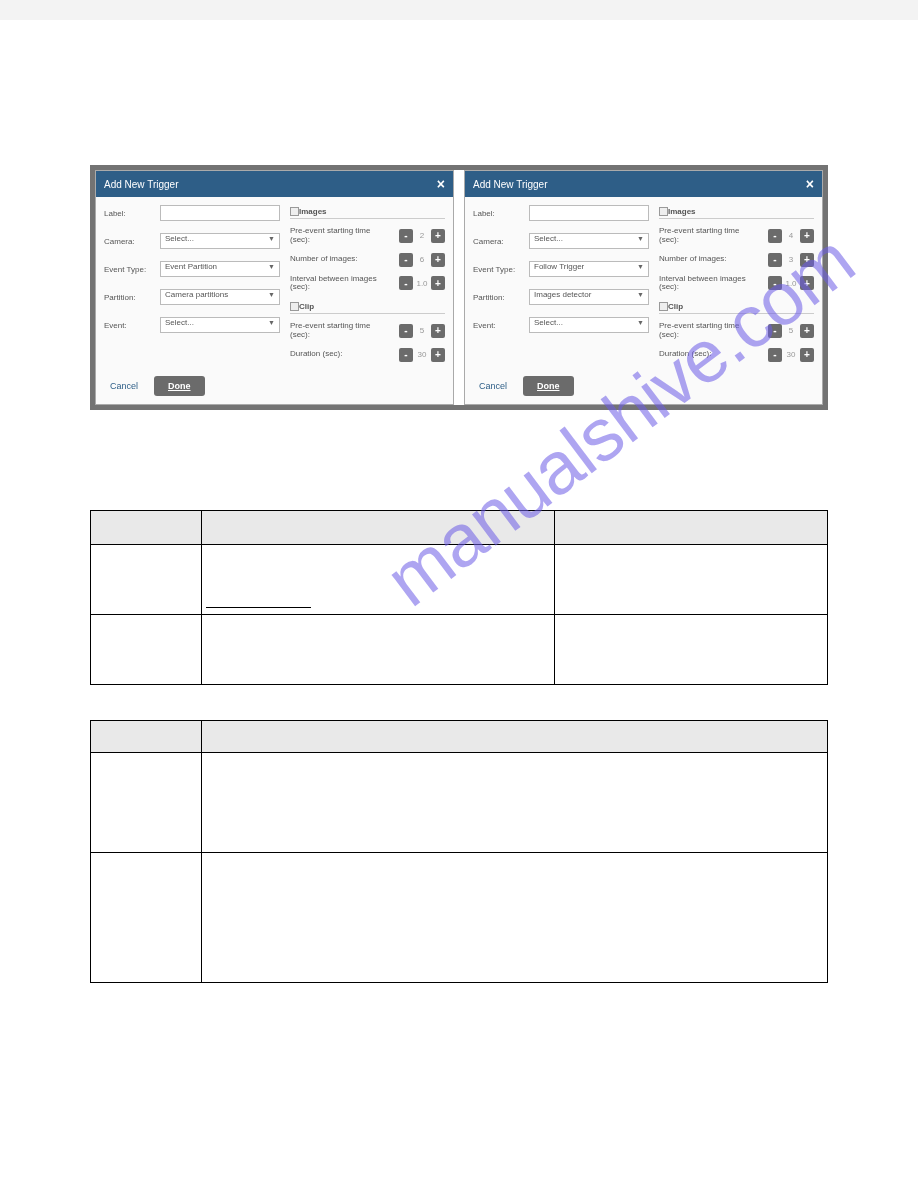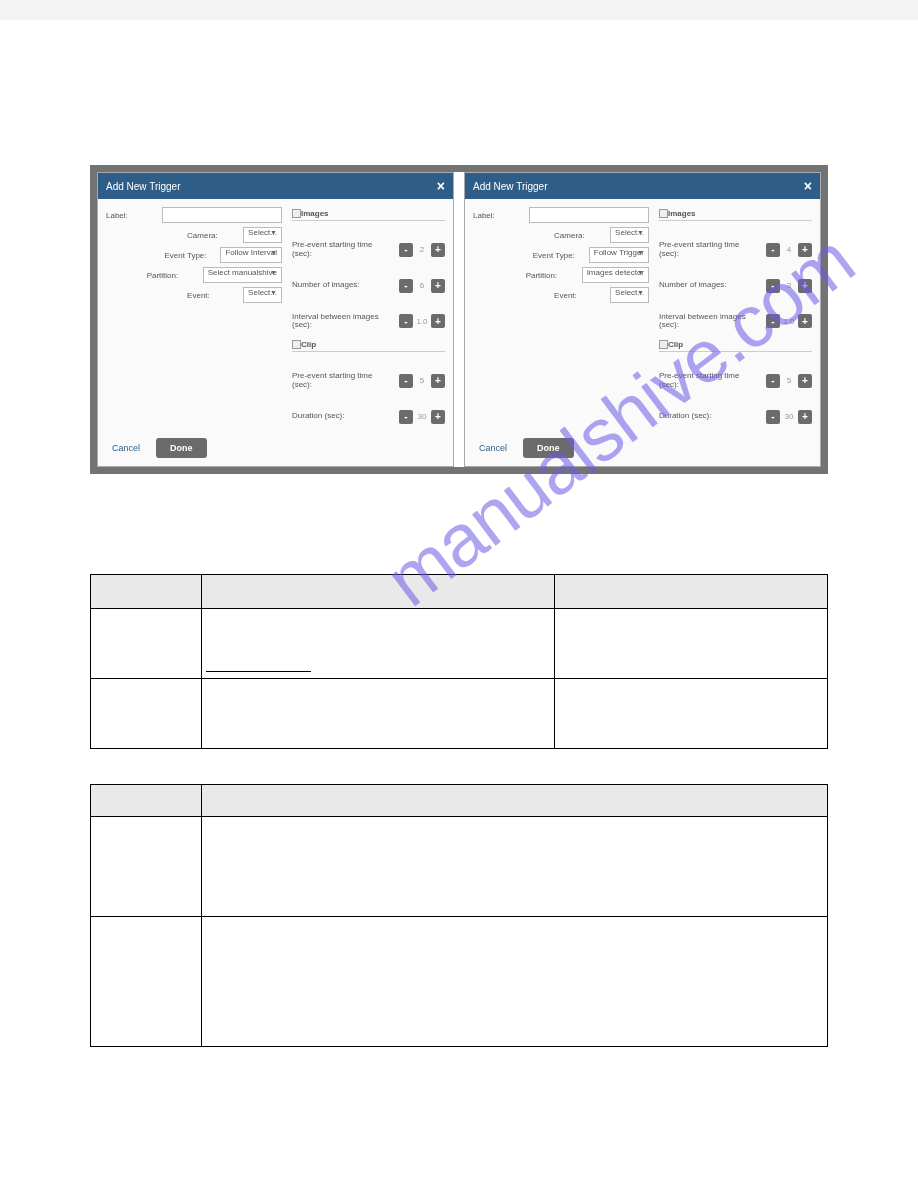--- a/index.html
+++ b/index.html
@@ -37,21 +37,21 @@
     transform: rotate(-37deg);
     transform-origin: left top;
     font-weight: normal;
     letter-spacing: -1px;
     white-space: nowrap;
   }
 
   .dialogs {
     display: flex;
     gap: 10px;
-    border: 7px solid #737373;
+    border: 5px solid #737373;
     padding: 0;
     position: relative;
     z-index: 5;
   }
   .dialog {
     flex: 1;
     border: 1px solid #aaa;
     background: #fff;
     font-size: 9px;
   }
@@ -73,22 +73,21 @@
   .dialog-body {
     display: flex;
     padding: 8px;
     gap: 10px;
     background: #fafafa;
   }
   .col-left {
     flex: 1.1;
     display: flex;
     flex-direction: column;
-    gap: 4px;
-    align-items: flex-end;
+    gap: 12px;
   }
   .col-right {
     flex: 1;
     display: flex;
     flex-direction: column;
     gap: 8px;
   }
   .field-row {
     display: flex;
     align-items: center;
@@ -136,21 +135,20 @@
   }
   .section-header .sh-label {
     font-weight: bold;
     color: #555;
     font-size: 8px;
   }
   .opt-row {
     display: flex;
     align-items: center;
     gap: 10px;
-    margin-top: 12px;
   }
   .opt-row .opt-label {
     flex: 1;
     color: #555;
     font-size: 8px;
     line-height: 1.1;
   }
   .stepper {
     display: flex;
     gap: 1px;
@@ -189,20 +187,21 @@
     cursor: pointer;
   }
   .done-btn {
     background: #6b6b6b;
     color: #fff;
     padding: 5px 14px;
     font-size: 9px;
     font-weight: bold;
     border-radius: 3px;
     cursor: pointer;
+    text-decoration: underline;
   }
 
   .data-table {
     width: 100%;
     border-collapse: collapse;
     margin-top: 100px;
     position: relative;
     z-index: 2;
   }
   .data-table th, .data-table td {
@@ -243,25 +242,25 @@
           <div class="field-row">
             <div class="field-label">Label:</div>
             <input class="dlg-input" style="">
           </div>
           <div class="field-row">
             <div class="field-label">Camera:</div>
             <div class="dlg-select">Select...</div>
           </div>
           <div class="field-row">
             <div class="field-label">Event Type:</div>
-            <div class="dlg-select">Follow Interval</div>
+            <div class="dlg-select">Event Partition</div>
           </div>
           <div class="field-row">
             <div class="field-label">Partition:</div>
-            <div class="dlg-select">Select manualshive</div>
+            <div class="dlg-select">Camera partitions</div>
           </div>
           <div class="field-row">
             <div class="field-label">Event:</div>
             <div class="dlg-select">Select...</div>
           </div>
         </div>
         <div class="col-right">
           <div class="section-header">
             <span class="chk"></span>
             <span class="sh-label">Images</span>

